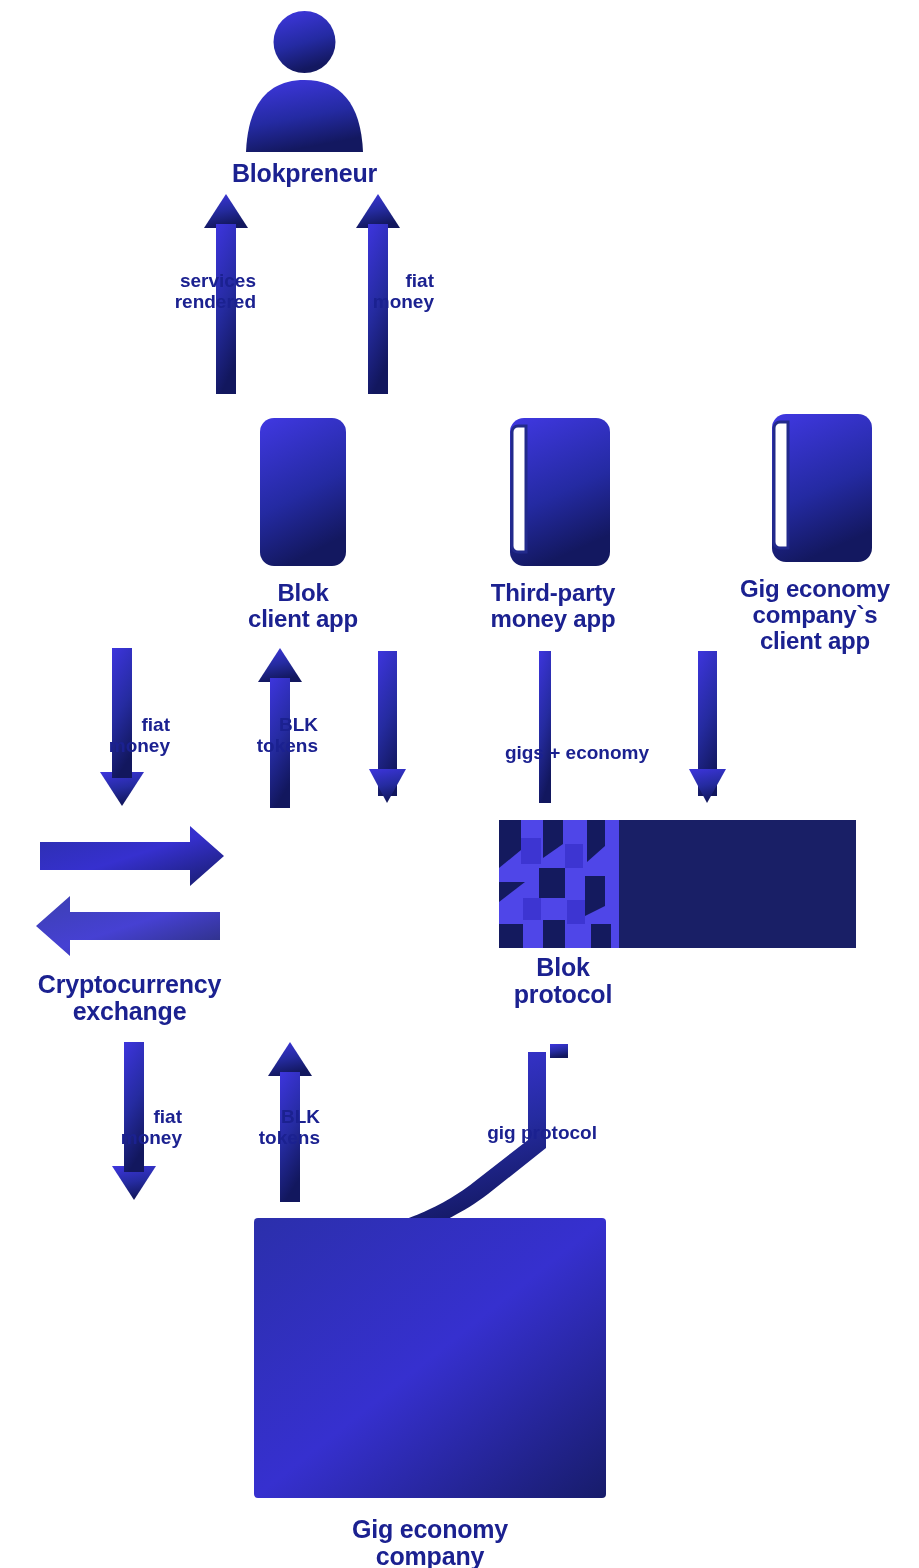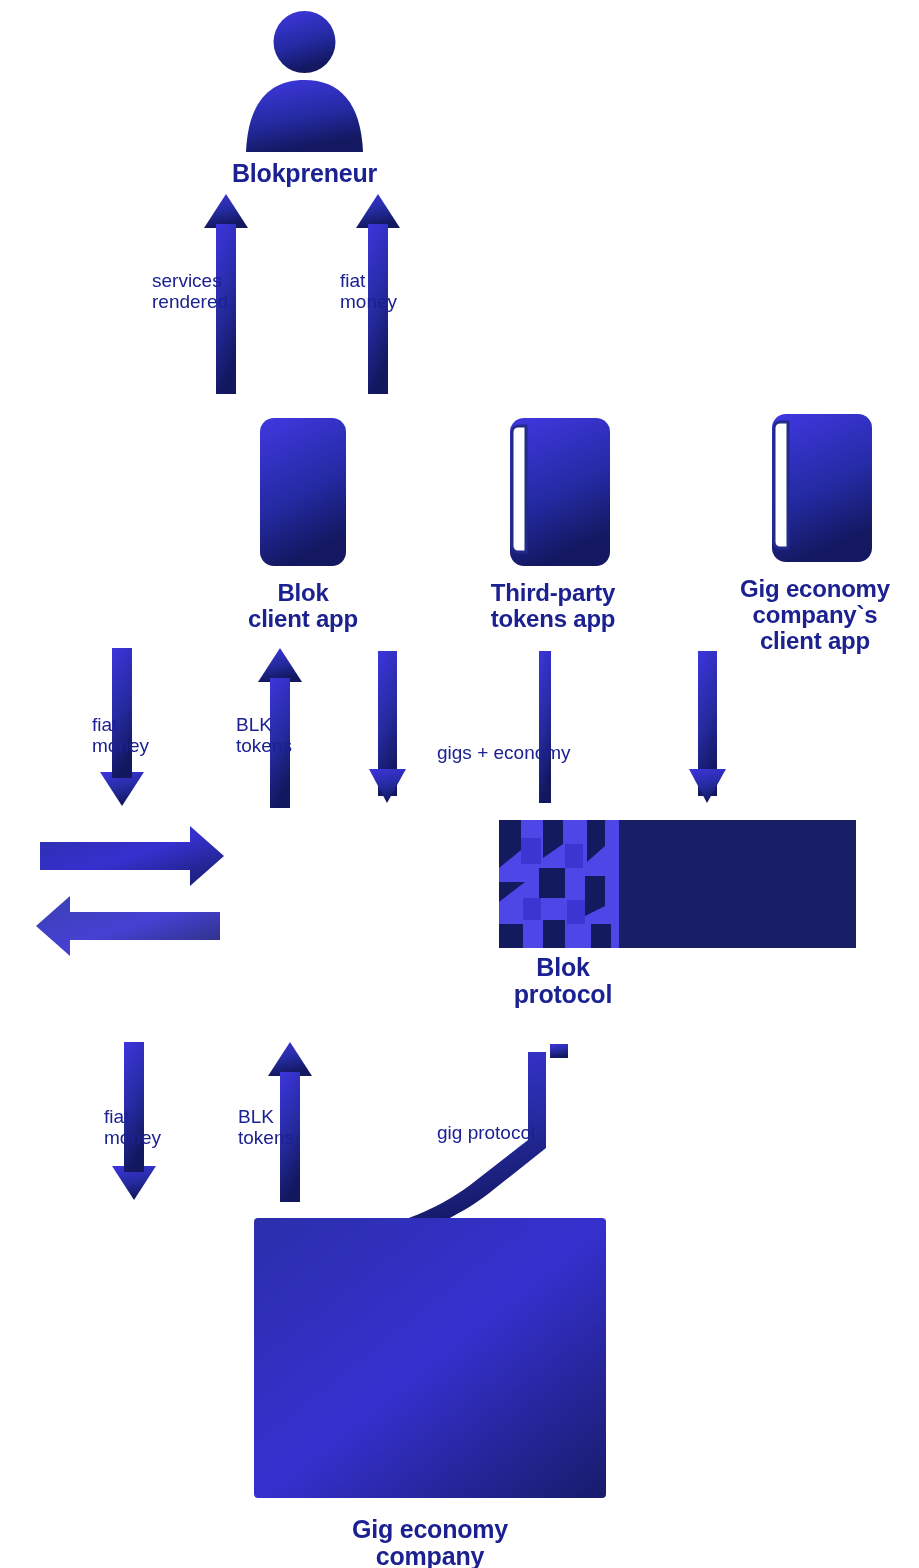--- a/index.html
+++ b/index.html
@@ -26,23 +26,23 @@
   }
 
   
   .arrow{position:absolute;}
   .arrow svg{display:block;overflow:visible;}
   .alabel{
     position:absolute;
     color:#1b2190;
     font-size:19px;
     line-height:1.12;
-    text-align:left;
+    text-align:right;
     white-space:pre-line;
-    font-weight:normal;
+    font-weight:bold;
   }
 
   
   #blokpreneur{left:222px;top:-8px;width:165px;}
   #blokpreneur .caption{font-size:25px;margin-top:-4px;}
 
   #blok-client{left:228px;top:404px;width:150px;}
   #third-client{left:478px;top:404px;width:150px;}
   #gig-client{left:726px;top:400px;width:178px;}
   #blok-client .caption,#third-client .caption,#gig-client .caption{font-size:24px;margin-top:4px;}
@@ -141,21 +141,21 @@
     <span class="glyph">
       <svg width="150" height="160" viewBox="0 0 150 160">
         <g fill="url(#gd)">
           <path d="M46 6 h72 a14 14 0 0 1 14 14 v120 a14 14 0 0 1 -14 14 h-72 a14 14 0 0 1 -14 -14 v-120 a14 14 0 0 1 14 -14 z"></path>
         </g>
         <path d="M40 14 h8 v126 h-8 a6 6 0 0 1 -6 -6 v-114 a6 6 0 0 1 6 -6 z" fill="#ffffff"></path>
         <path d="M40 14 h8 v126 h-8 a6 6 0 0 1 -6 -6 v-114 a6 6 0 0 1 6 -6 z" fill="none" stroke="#222a8c" stroke-width="3"></path>
       </svg>
     </span>
     <span class="caption">Third-party
-tokens app</span>
+money app</span>
   </div>
 
   <div class="node" id="gig-client">
     <span class="glyph">
       <svg width="178" height="160" viewBox="0 0 178 160">
         <g fill="url(#gd)">
           <path d="M60 6 h72 a14 14 0 0 1 14 14 v120 a14 14 0 0 1 -14 14 h-72 a14 14 0 0 1 -14 -14 v-120 a14 14 0 0 1 14 -14 z"></path>
         </g>
         <path d="M54 14 h8 v126 h-8 a6 6 0 0 1 -6 -6 v-114 a6 6 0 0 1 6 -6 z" fill="#ffffff"></path>
         <path d="M54 14 h8 v126 h-8 a6 6 0 0 1 -6 -6 v-114 a6 6 0 0 1 6 -6 z" fill="none" stroke="#222a8c" stroke-width="3"></path>
@@ -203,20 +203,22 @@
 
   <div class="node" id="crypto-exchange">
     <span class="glyph">
       <svg width="200" height="145" viewBox="0 0 200 145">
         <g fill="url(#gw)">
           <path d="M10 22 h150 v-16 l34 30 l-34 30 v-16 h-150 z"></path>
           <path d="M190 92 h-150 v-16 l-34 30 l34 30 v-16 h150 z" opacity="0.92"></path>
         </g>
       </svg>
     </span>
+    <span class="caption">Cryptocurrency
+exchange</span>
   </div>
 
   <div class="node" id="blok-protocol">
     <span class="glyph">
       <div class="protoband">
         <svg class="pattern" width="120" height="128" viewBox="0 0 120 128">
           <rect x="0" y="0" width="120" height="128" fill="#4f46e8"></rect>
           <g fill="#141a5e">
             <path d="M0 0 h22 v30 l-22 18 z"></path>
             <path d="M44 0 h20 v24 l-20 14 z"></path>

